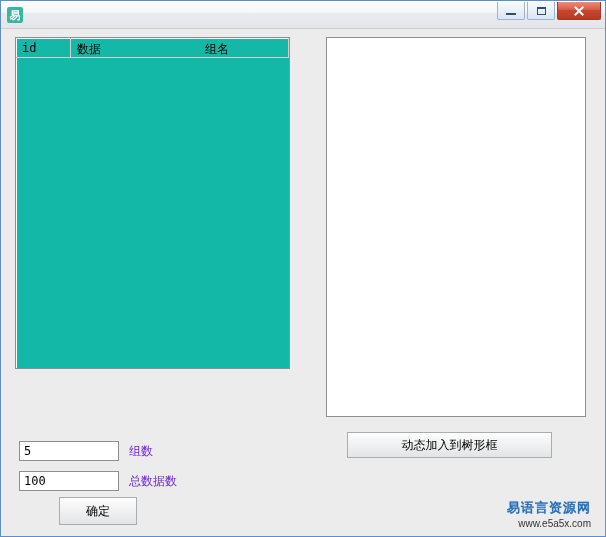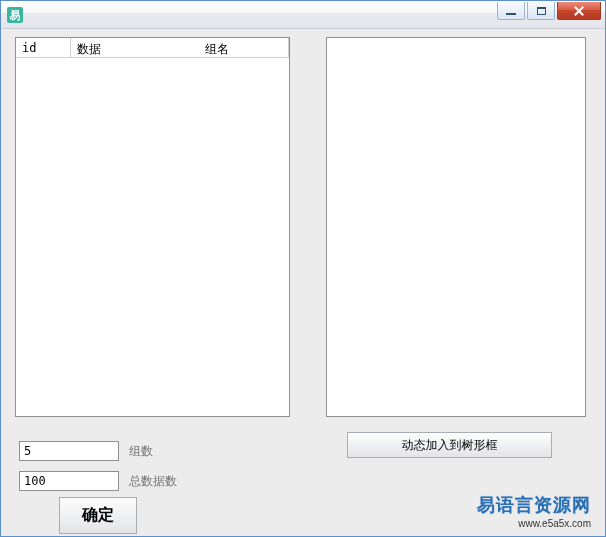--- a/index.html
+++ b/index.html
@@ -81,22 +81,22 @@
   .client {
     position: absolute;
     top: 28px; left: 0; right: 0; bottom: 0;
     background: #ececec;
   }
 
   
   .list-box {
     position: absolute;
     left: 14px; top: 8px;
-    width: 275px; height: 380px;
-    background: #ffffff;
+    width: 275px; height: 332px;
+    background: #14b8a6;
     border: 1px solid #8e8f8f;
     box-shadow: inset 1px 1px 0 #fff;
   }
   .list-header {
     display: flex;
     height: 20px;
     border-bottom: 1px solid #d0d0d0;
   }
   .list-header .col {
     border-right: 1px solid #d0d0d0;
@@ -130,33 +130,32 @@
   .text-input {
     width: 100px;
     height: 20px;
     border: 1px solid #8e8f8f;
     background: #fff;
     padding: 1px 4px;
     font-family: "SimSun", monospace;
     font-size: 12px;
     color: #000;
   }
-  .lbl { color: #737373; }
+  .lbl { color: #6d28d9; }
 
   .ok-btn {
     position: absolute;
     left: 58px; top: 468px;
-    width: 78px; height: 37px;
+    width: 78px; height: 28px;
     border: 1px solid #a9acb1;
     background: linear-gradient(to bottom, #fdfdfd, #e3e4e6);
-    font-size: 16px;
+    font-size: 12px;
     font-family: "SimSun", sans-serif;
     color: #000;
     cursor: pointer;
-    font-weight: bold;
   }
 
   .tree-btn {
     position: absolute;
     left: 346px; top: 403px;
     width: 205px; height: 26px;
     border: 1px solid #a9acb1;
     background: linear-gradient(to bottom, #fdfdfd, #e3e4e6);
     font-size: 12px;
     font-family: "SimSun", sans-serif;
@@ -165,21 +164,21 @@
   }
 
   .footer-brand {
     position: absolute;
     right: 14px; bottom: 6px;
     text-align: right;
     line-height: 1.3;
   }
   .brand-cn {
     color: #2a6fb5;
-    font-size: 18px;
+    font-size: 13px;
     font-weight: bold;
     font-family: Liberation Serif, serif;
     letter-spacing: 1px;
     text-shadow: 0 0 1px #9ec4e6;
   }
   .brand-url {
     color: #333;
     font-size: 10px;
     font-family: Arial, sans-serif;
   }

